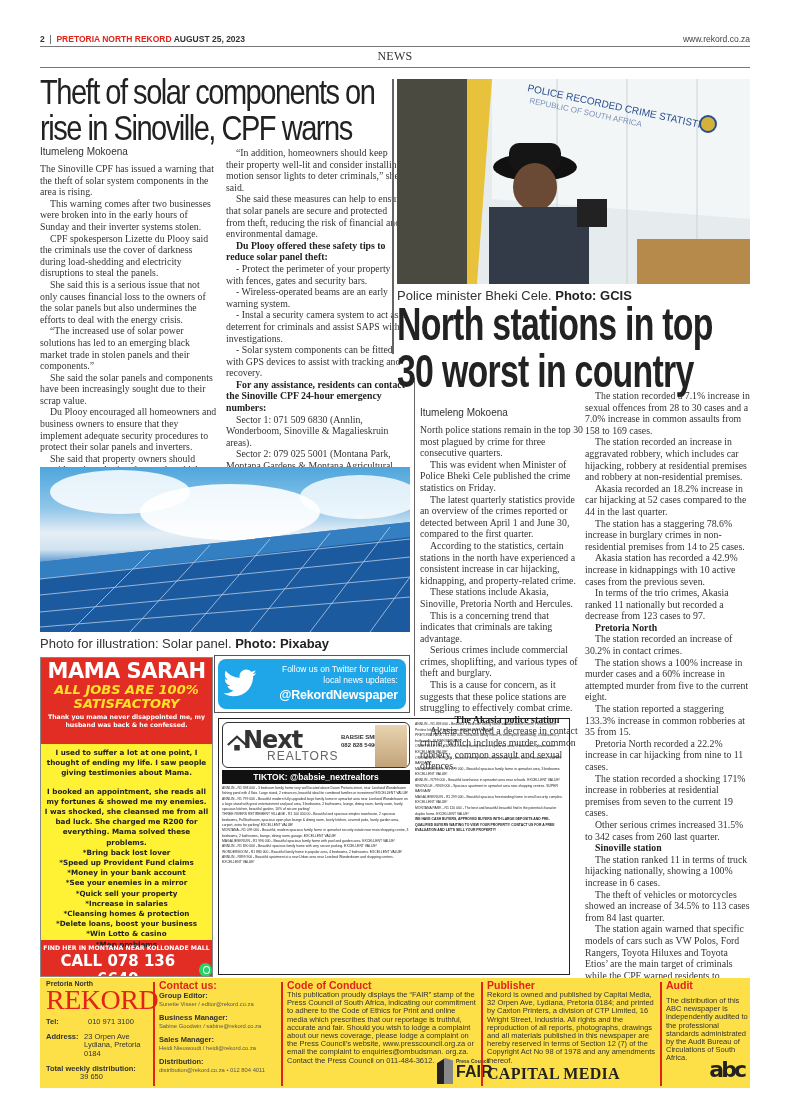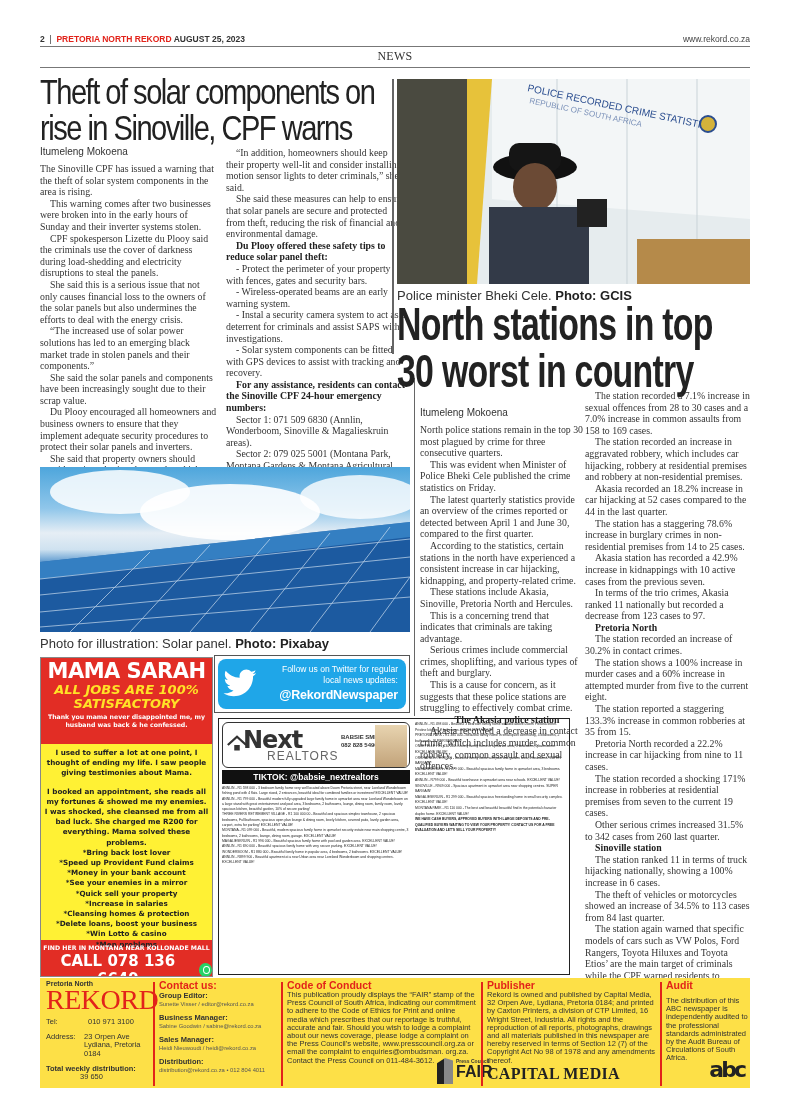--- a/index.html
+++ b/index.html
@@ -72,21 +72,21 @@
   .footer { left: 40px; top: 978px; width: 710px; height: 110px; background: #fde047; font-family: "Liberation Sans", sans-serif; }
   .f-col { position: absolute; top: 2px; }
   .f-divider { position: absolute; top: 4px; width: 2px; height: 104px; background: #e2231a; }
   .f-head { font-size: 10.5px; font-weight: bold; color: #e2231a; line-height: 11px; }
   .f-sub { font-size: 7.5px; font-weight: bold; color: #333; line-height: 9px; }
   .f-small { font-size: 5.8px; color: #555; line-height: 8px; }
   .f-text { font-size: 7.5px; color: #333; line-height: 8.2px; }
   .rekord-brand .pn { font-size: 7px; font-weight: bold; color: #333; line-height: 8px; }
   .rekord-brand .logo { font-family: "Liberation Serif", serif; font-size: 28px; color: #e2231a; line-height: 24px; letter-spacing: -0.5px; }
   .f-row { font-size: 7.5px; color: #333; display: flex; line-height: 8.5px; }
-  .f-row .lbl { width: 38px; font-weight: normal; }
+  .f-row .lbl { width: 38px; font-weight: bold; }
   .fair-logo { position: absolute; left: 160px; top: 76px; display: flex; align-items: flex-start; gap: 3px; font-weight: bold; }
   .fair-mark { width: 16px; height: 26px; background: linear-gradient(90deg, #222 0%, #222 45%, #888 45%, #888 100%); clip-path: polygon(0 20%, 50% 0, 100% 10%, 100% 100%, 0 100%); }
   .fair-word { font-size: 16px; color: #222; line-height: 16px; }
   .fair-pc { font-size: 5px; color: #333; line-height: 6px; }
   .capital { font-family: "Liberation Serif", serif; font-size: 16px; font-weight: bold; color: #222; letter-spacing: 0.3px; }
   .abc-logo { position: absolute; right: 4px; bottom: 4px; font-family: "DejaVu Sans", sans-serif; font-size: 22px; font-weight: bold; color: #222; letter-spacing: -3px; line-height: 20px; }
 </style>
 </head>
 <body>
 

